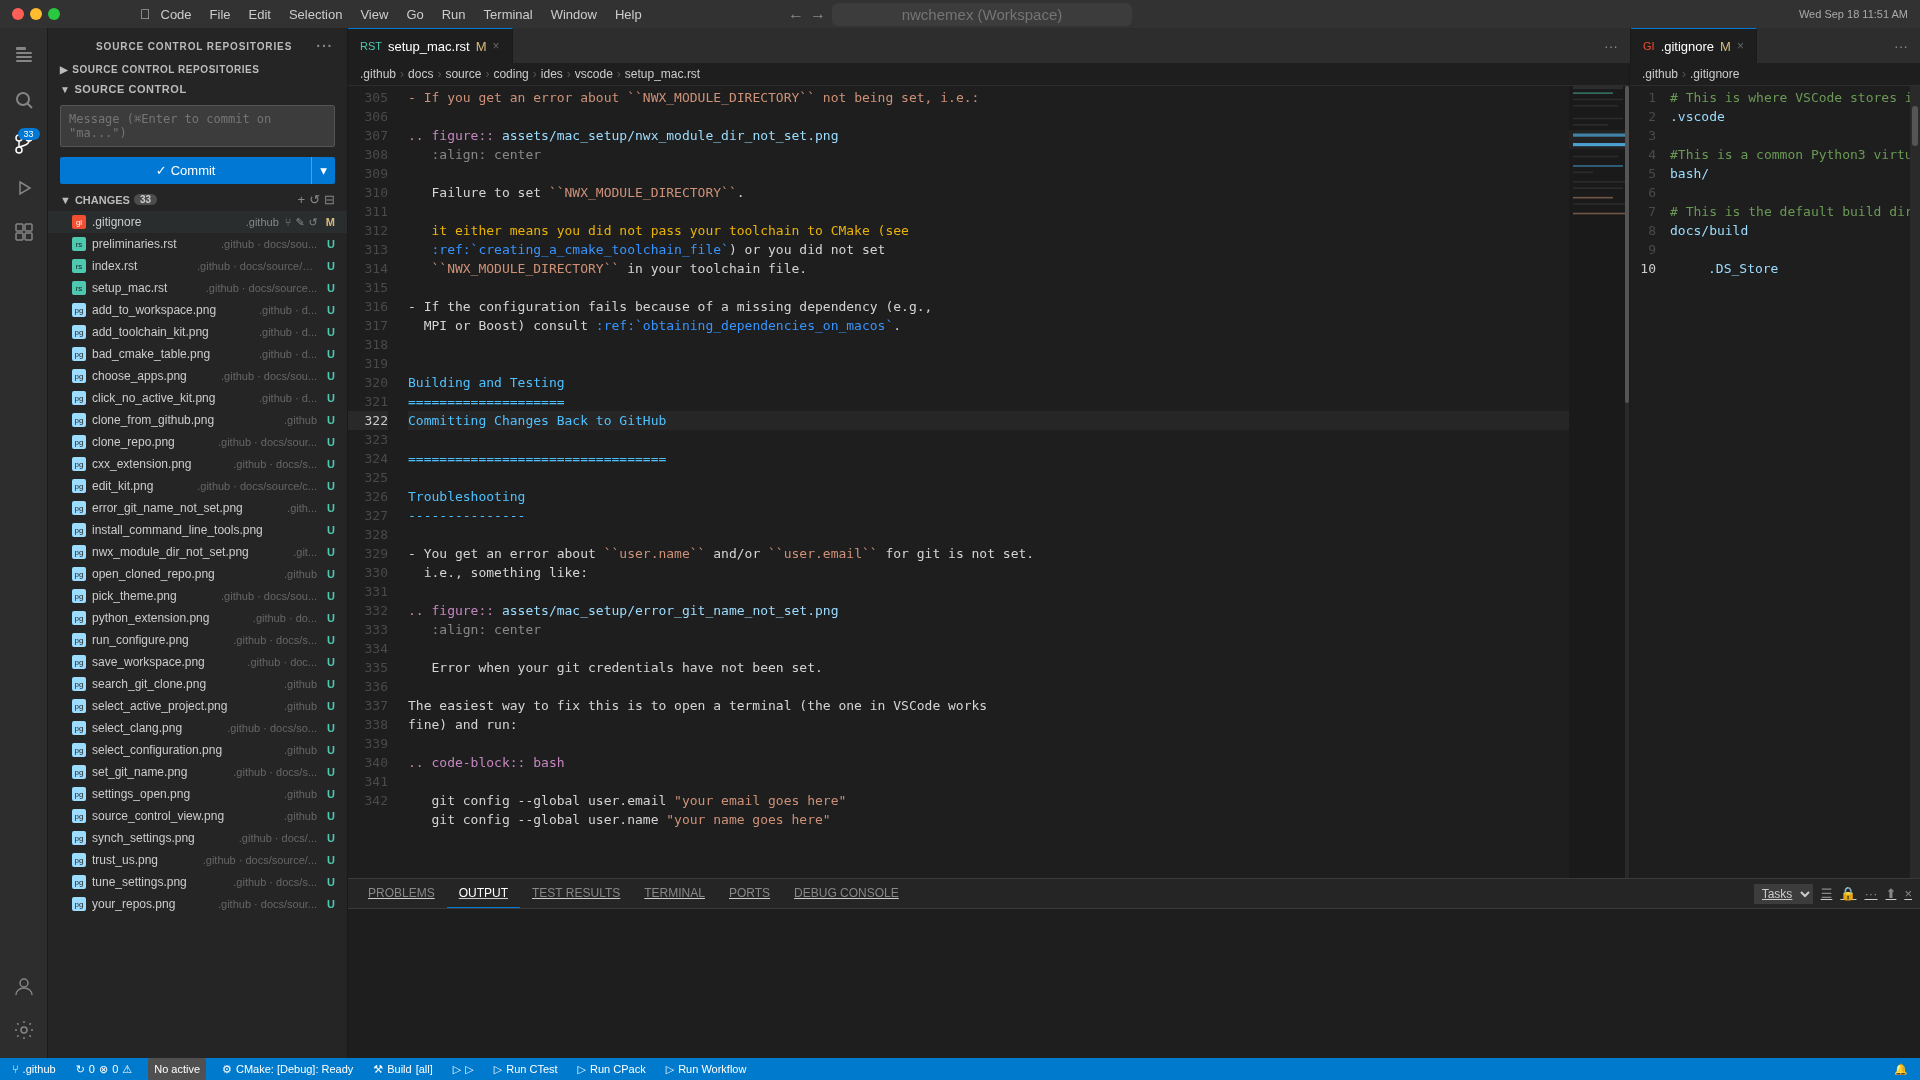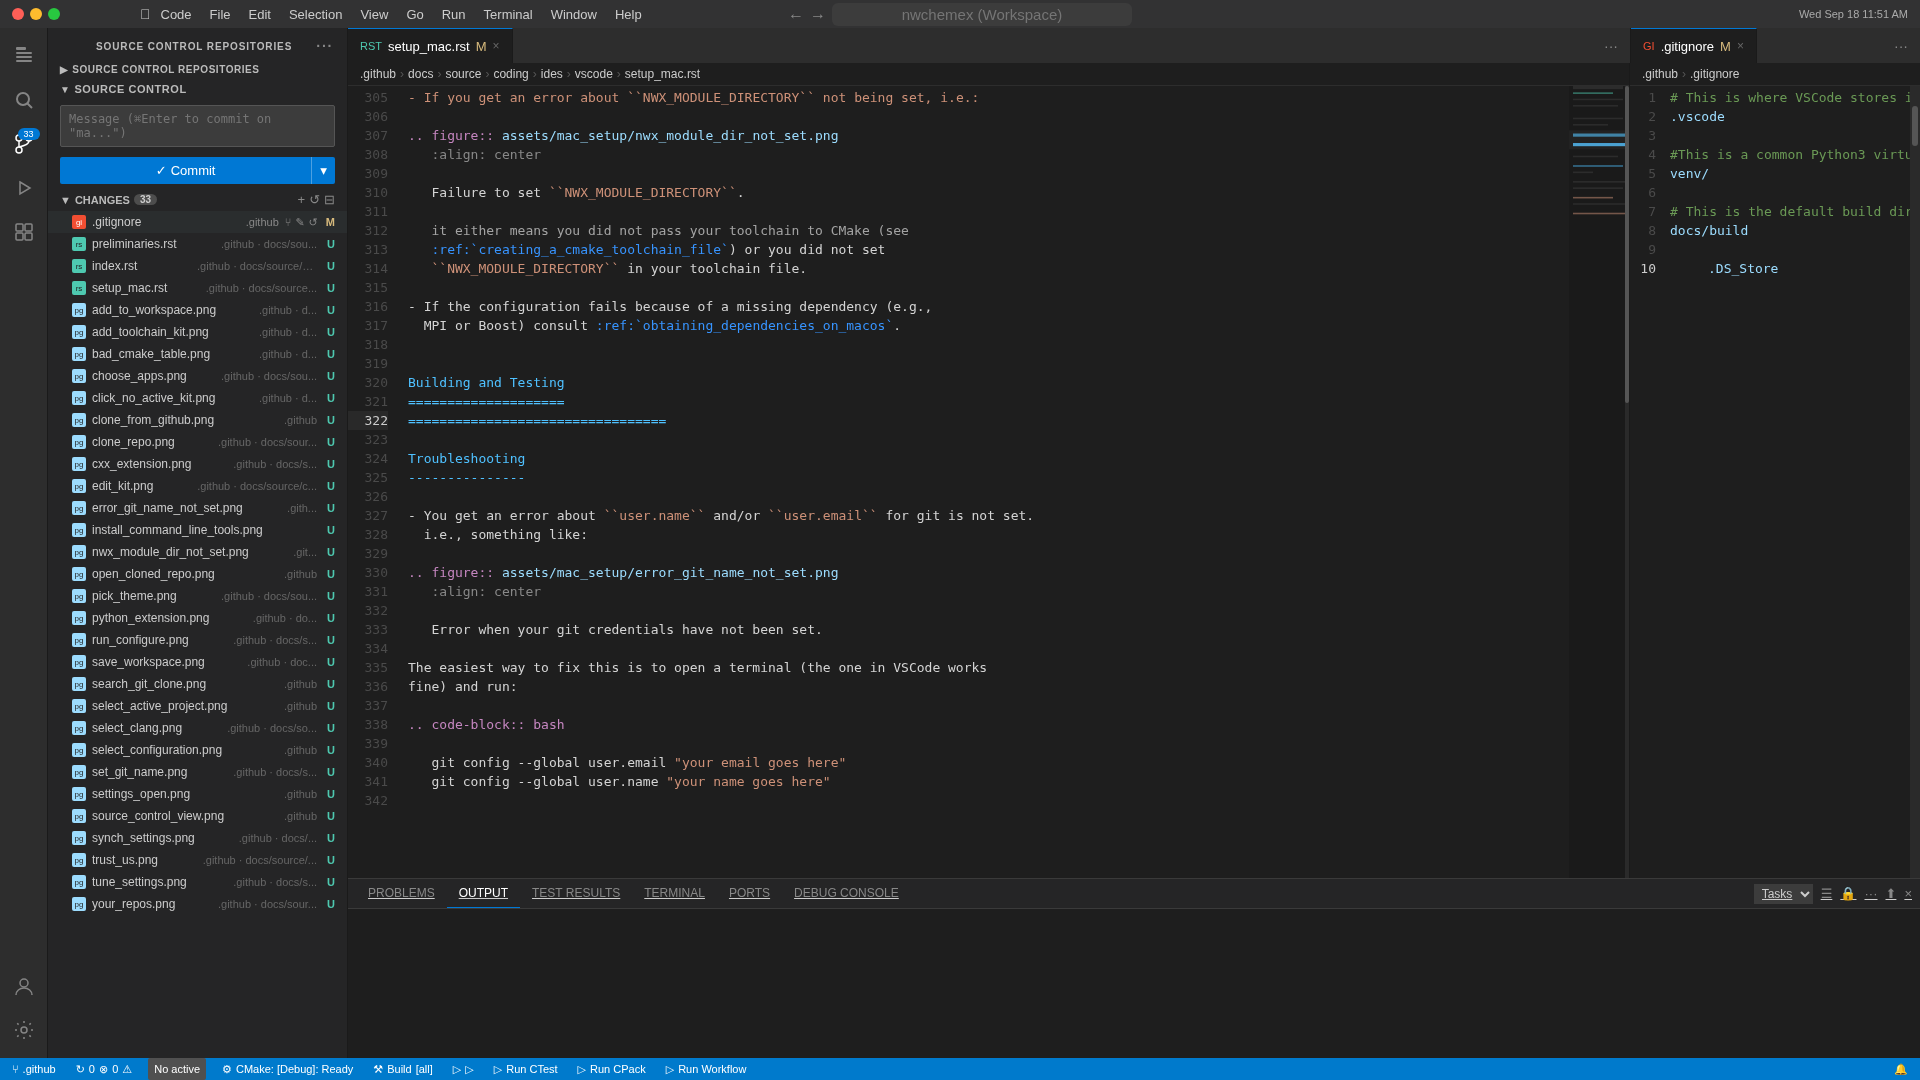--- a/index.html
+++ b/index.html
@@ -939,30 +939,31 @@
               <div>341</div>
               <div>342</div>
           </div>
           <div class="code-content"><span class="c-string">- If you get an error about </span><span style="color:#ce9178;">``NWX_MODULE_DIRECTORY``</span><span class="c-string"> not being set, i.e.:</span>
 
 <span class="c-directive">.. figure:: </span><span style="color:#9cdcfe;">assets/mac_setup/nwx_module_dir_not_set.png</span>
 <span style="color:#888;">   :align: center</span>
 
 <span style="color:#d4d4d4;">   Failure to set </span><span style="color:#ce9178;">``NWX_MODULE_DIRECTORY``</span><span style="color:#d4d4d4;">.</span>
 
-<span style="color:#a3a3a3;">   it either means you did not pass your toolchain to CMake (see</span>
+<span style="color:#eab308;">   it either means you did not pass your toolchain to CMake (see</span>
 <span style="color:#d4d4d4;">   </span><span style="color:#3794ff;">:ref:`creating_a_cmake_toolchain_file`</span><span style="color:#d4d4d4;">) or you did not set</span>
 <span style="color:#d4d4d4;">   </span><span style="color:#ce9178;">``NWX_MODULE_DIRECTORY``</span><span style="color:#d4d4d4;"> in your toolchain file.</span>
 
 <span style="color:#d4d4d4;">- If the configuration fails because of a missing dependency (e.g.,</span>
 <span style="color:#d4d4d4;">  MPI or Boost) consult </span><span style="color:#3794ff;">:ref:`obtaining_dependencies_on_macos`</span><span style="color:#d4d4d4;">.</span>
 
 
 <span class="c-heading">Building and Testing</span>
 <span style="color:#4fc1ff;">====================</span>
+<span class="c-heading" style="background:rgba(255,255,255,0.04);display:block;">Committing Changes Back to GitHub</span>
 <span style="color:#4fc1ff;">=================================</span>
 
 <span class="c-heading">Troubleshooting</span>
 <span style="color:#4fc1ff;">---------------</span>
 
 <span style="color:#d4d4d4;">- You get an error about </span><span style="color:#ce9178;">``user.name``</span><span style="color:#d4d4d4;"> and/or </span><span style="color:#ce9178;">``user.email``</span><span style="color:#d4d4d4;"> for git is not set.</span>
 <span style="color:#d4d4d4;">  i.e., something like:</span>
 
 <span class="c-directive">.. figure:: </span><span style="color:#9cdcfe;">assets/mac_setup/error_git_name_not_set.png</span>
 <span style="color:#888;">   :align: center</span>
@@ -1021,21 +1022,21 @@
             <div>6</div>
               <div>7</div>
               <div>8</div>
               <div>9</div>
               <div style="color:#ccc;">10</div>
           </div>
           <div class="gitignore-code"><span class="c-comment"># This is where VSCode stores its set...</span>
 <span style="color:#9cdcfe;">.vscode</span>
 
 <span class="c-comment">#This is a common Python3 virtual env...</span>
-<span style="color:#9cdcfe;">venv/</span>
+<span style="color:#9cdcfe;">bash/</span>
 
 <span class="c-comment"># This is the default build directory</span>
 <span style="color:#9cdcfe;">docs/build</span>
 
 <span style="color:#9cdcfe;margin-left:38px;">.DS_Store</span></div>
           <div class="scroll-indicator">
             <div class="scroll-thumb"></div>
           </div>
         </div>
       </div>

